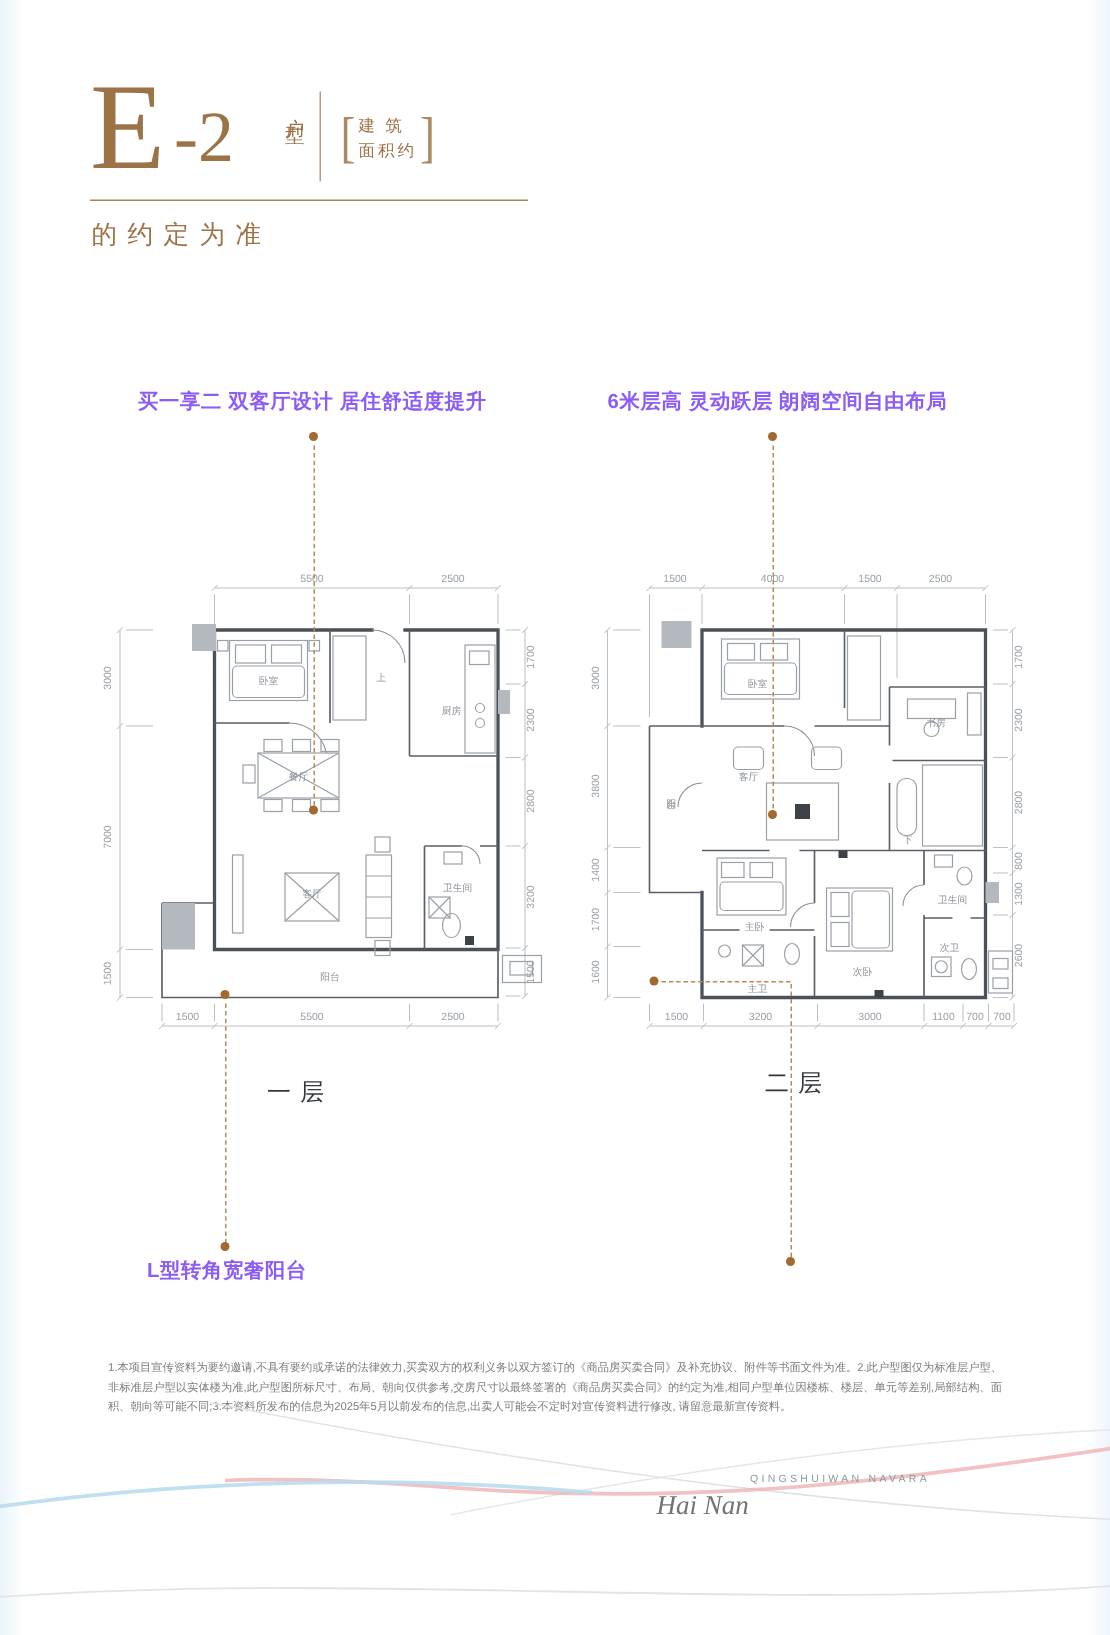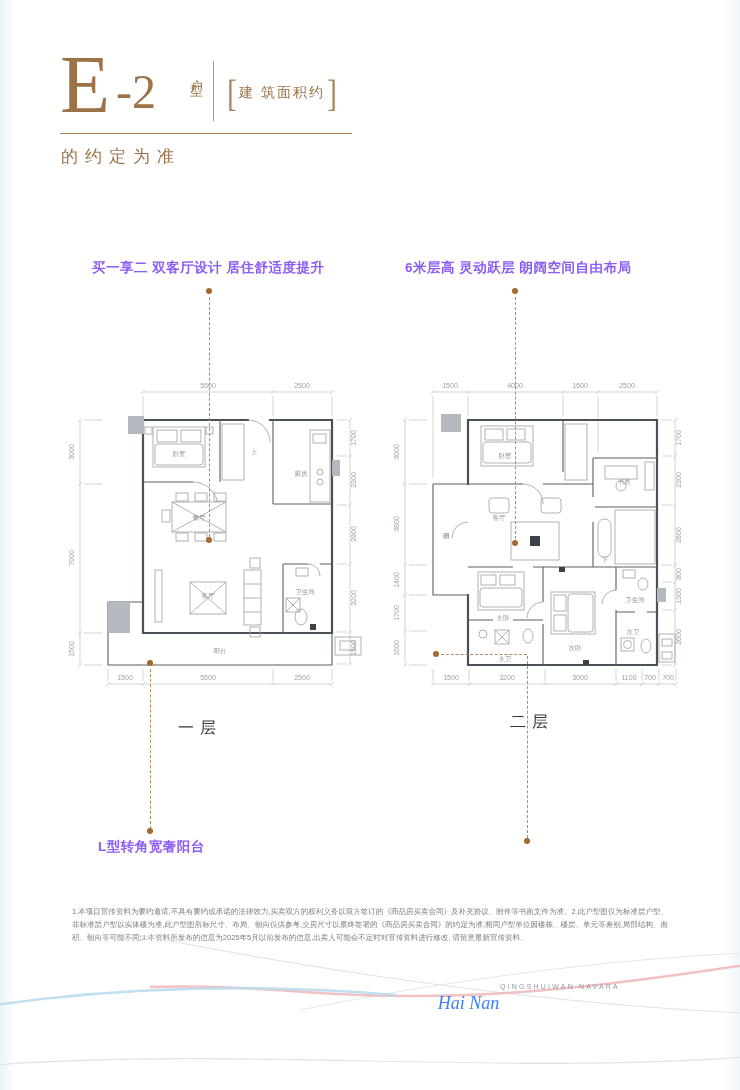--- a/index.html
+++ b/index.html
@@ -11,39 +11,39 @@
   .edge-r{right:0;top:0;width:16px;height:1090px;background:linear-gradient(to left,#eef5fb,rgba(255,255,255,0));}
   
   .header{left:60px;top:52px;width:330px;height:84px;}
   .header>*{position:absolute;}
   .h-e{left:0;top:-8px;font-family:"Liberation Serif",serif;font-size:82px;line-height:1;color:#9c7347;}
   .h-2{left:56px;top:16px;font-family:"Liberation Serif",serif;font-size:48px;line-height:1;color:#9c7347;}
   .h-hu{left:127px;top:17px;font-size:13px;color:#9c7347;writing-mode:vertical-rl;text-orientation:upright;letter-spacing:4px;}
   .h-div{left:153px;top:9px;width:1px;height:60px;background:#b59a7d;}
   .h-br{left:167px;top:24px;display:flex;align-items:center;color:#9c7347;}
   .br-g{font-size:30px;font-weight:300;color:#a98a64;transform:scaleY(1.25);font-family:"Liberation Serif",serif;}
-  .br-col{display:flex;flex-direction:row;font-size:14px;letter-spacing:2px;line-height:1.55;margin:0 2px;color:#9c7347;}
+  .br-col{display:flex;flex-direction:column;font-size:11px;letter-spacing:2px;line-height:1.55;margin:0 2px;color:#9c7347;}
   .h-area{left:215px;top:6px;font-family:"Liberation Serif",serif;font-weight:700;font-size:40px;color:#9c7347;}
   .h-rule{left:60px;top:133px;width:292px;height:1px;background:#a8845f;}
   .layout-sum{left:61px;top:145px;font-size:17px;letter-spacing:7px;color:#9c7347;}
   
   .feat{position:absolute;font-size:13.5px;font-weight:700;color:#8b5cf6;letter-spacing:.5px;}
   
   .floor-label{position:absolute;width:90px;text-align:center;font-size:16px;letter-spacing:6px;color:#33383e;}
   
   .vdash{position:absolute;width:0;border-left:1px dashed #b48a5f;z-index:5;}
   .hdash{position:absolute;height:0;border-top:1px dashed #b48a5f;z-index:5;}
   .dot{position:absolute;width:6px;height:6px;border-radius:50%;background:#a36a2f;z-index:6;}
   
   .disclaimer{left:72px;top:905px;width:596px;font-size:7.5px;line-height:1.75;color:#7d7d7d;text-align:justify;}
   
   .brand{left:372px;top:976px;width:248px;text-align:center;z-index:4;}
   .brand-name{font-size:27px;font-weight:700;letter-spacing:6px;color:#3a4047;white-space:nowrap;}
   .brand-sub{margin-top:7px;text-align:right;font-size:7px;letter-spacing:2.2px;color:#9198a0;}
-  .brand-loc{margin-top:3px;margin-right:55px;font-family:"Liberation Serif",serif;font-style:italic;font-size:18px;color:#3b82f6;text-align:center;}
+  .brand-loc{margin-top:3px;margin-right:55px;font-family:"Liberation Serif",serif;font-style:italic;font-size:18px;color:#737373;text-align:center;}
   
   .plan-svg{position:absolute;width:310px;height:330px;}
   .wall{stroke:#4b5158;stroke-width:2.2;fill:none;stroke-linecap:square;}
   .wall-thin{stroke:#5a6067;stroke-width:1.1;fill:none;}
   .furn{stroke:#9aa0a7;stroke-width:.8;fill:#fff;}
   .furn2{stroke:#9aa0a7;stroke-width:.8;fill:none;}
   .gray{fill:#b4b9bf;}
   .dark{fill:#3d4248;}
   .dimline{stroke:#bcc1c7;stroke-width:.7;fill:none;}
   .dimtext{font-family:"Liberation Sans",sans-serif;font-size:7px;fill:#9aa0a6;}

